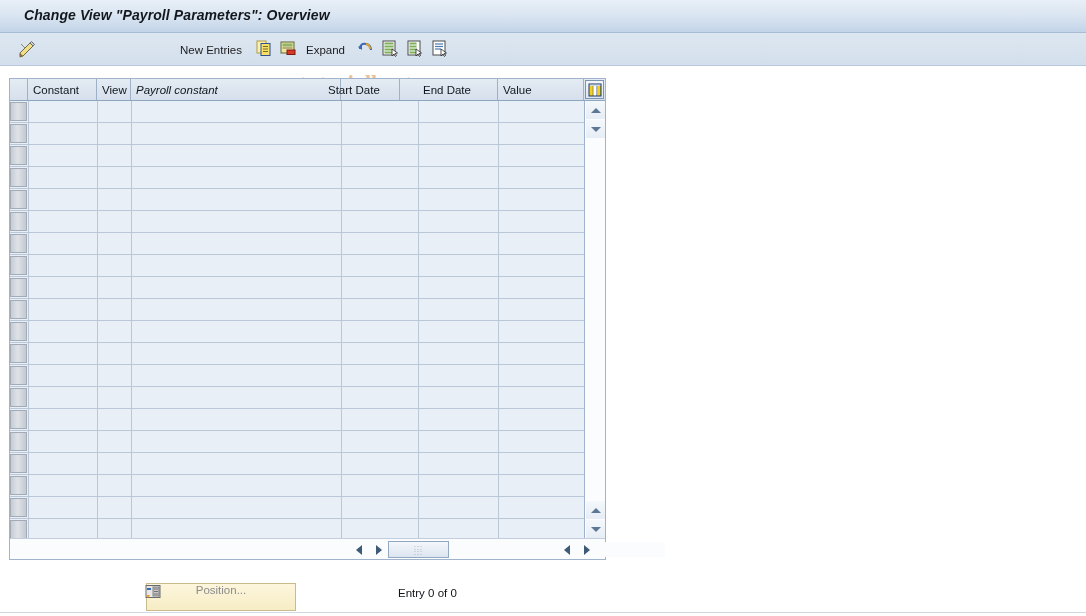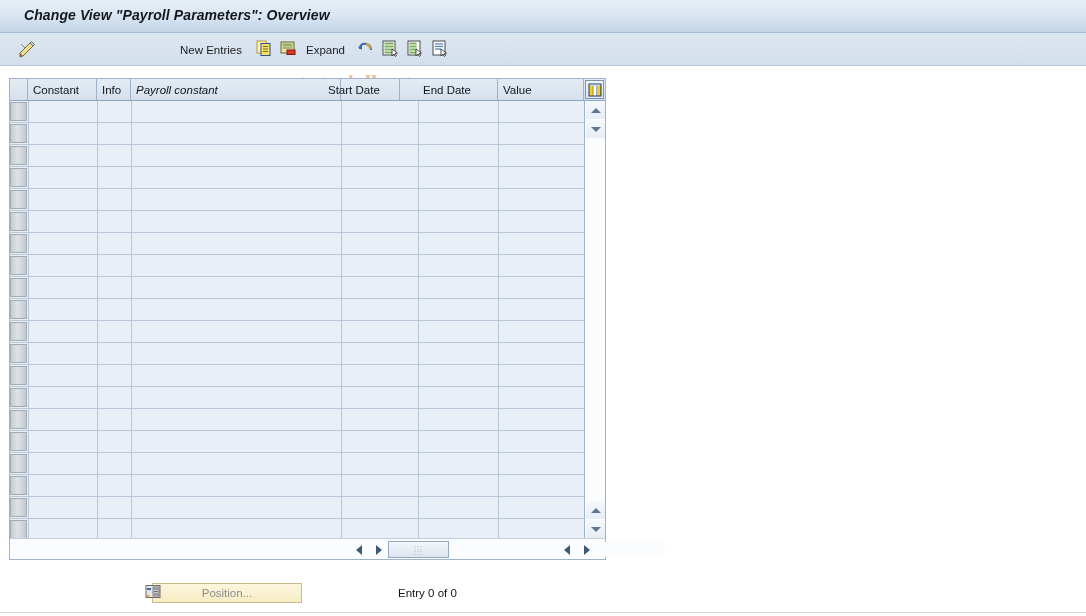--- a/index.html
+++ b/index.html
@@ -152,25 +152,25 @@
     position: absolute; left: 378px; top: 2px;
     width: 61px; height: 17px;
     background: linear-gradient(to bottom,#f4f7fb,#dce5ef);
     border: 1px solid #93a9c2;
     display: flex; align-items: center; justify-content: center;
   }
   .grip { font-size: 7px; color: #7f93aa; letter-spacing: 1px; line-height: 5px; text-align:center; }
 
   
   .pos-btn {
-    position: absolute; left: 152px; top: 583px;
-    width: 150px; height: 20px;
+    position: absolute; left: 146px; top: 583px;
+    width: 150px; height: 28px;
     background: linear-gradient(to bottom,#fdf6dd,#f6ecc4);
     border: 1px solid #c9bc8a;
-    display: flex; align-items: center;
+    display: flex; align-items: flex-start;
   }
   .pos-btn .lbl {
     flex: 1; text-align: center;
     font-size: 11.5px; color: #8c8c8c;
   }
   .pos-ico {
     position: absolute; left: 144px; top: 584px;
     width: 18px; height: 18px;
   }
   .entry-txt {
@@ -284,21 +284,21 @@
     </div>
 
     <div class="watermark">www.tutorialkart.com</div>
   </div>
 
   <div class="table-wrap">
 
     <div class="thead">
       <div class="th sel" style="left:0px; width:18px;"></div>
       <div class="th" style="left:18px; width:69px;">Constant</div>
-      <div class="th" style="left:87px; width:34px;">Info</div>
+      <div class="th" style="left:87px; width:34px;">View</div>
       <div class="th" style="left:121px; width:210px;font-style:italic;">Payroll constant</div>
       <div class="th" style="left:313px; width:77px;">Start Date</div>
       <div class="th" style="left:408px; width:80px;">End Date</div>
       <div class="th" style="left:488px; width:86px;">Value</div>
 
       <div class="cfg-btn">
         <svg width="14" height="14" viewBox="0 0 14 14">
           <rect x="0.5" y="0.5" width="13" height="13" fill="#1a3a6a"></rect>
           <rect x="1.5" y="3" width="3.3" height="9.5" fill="#f5d020"></rect>
           <rect x="5.3" y="3" width="3.3" height="9.5" fill="#ffffff"></rect>

